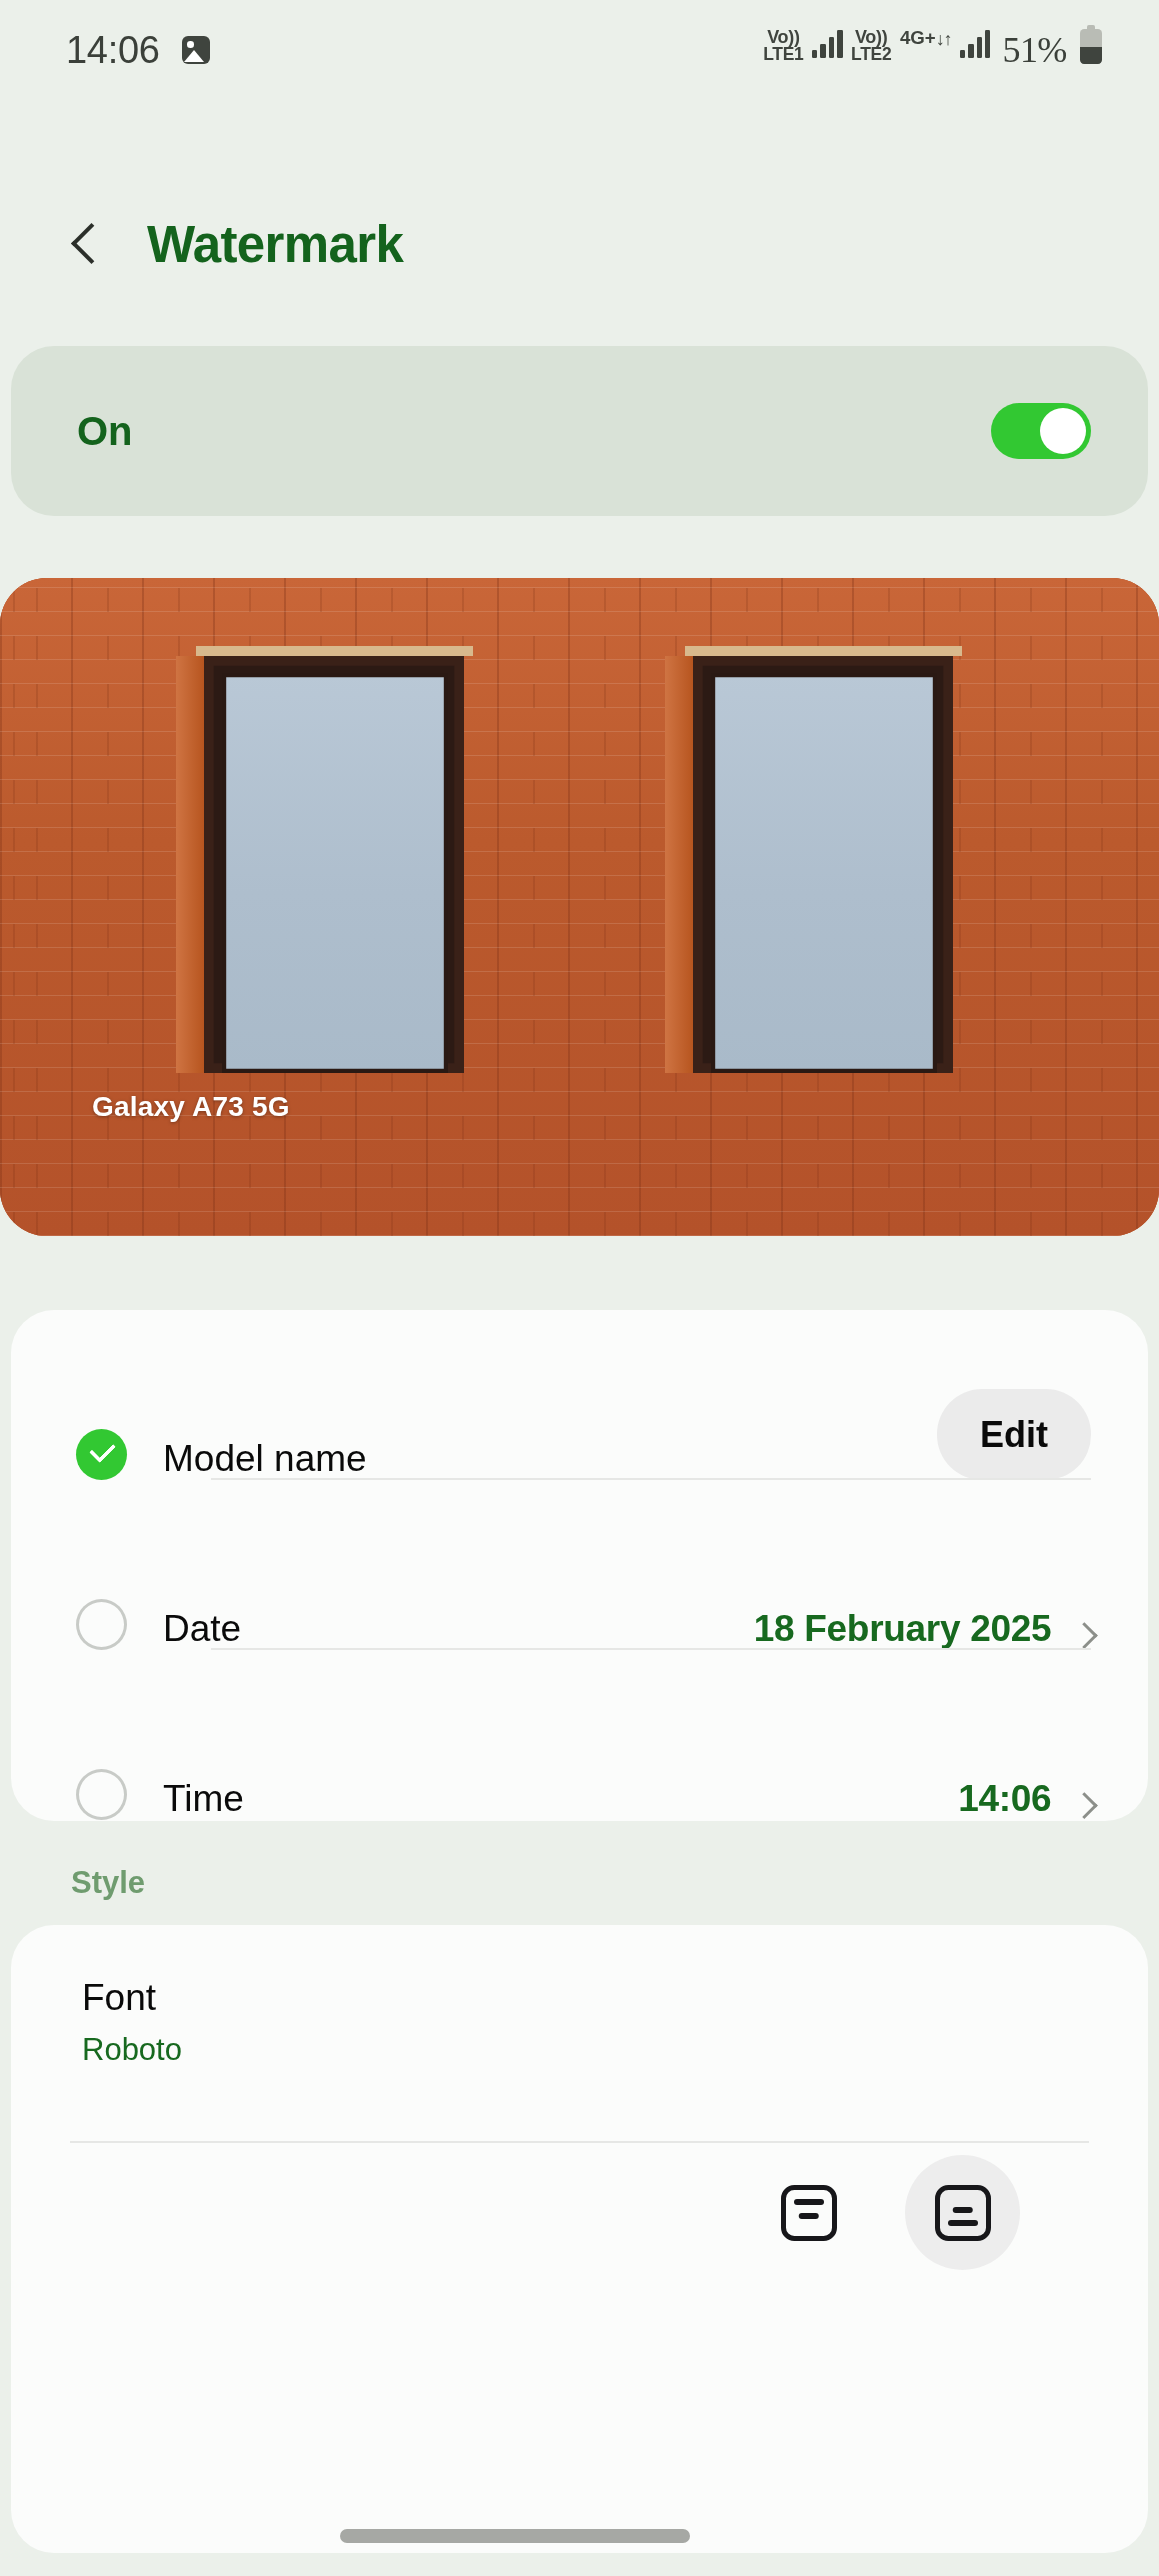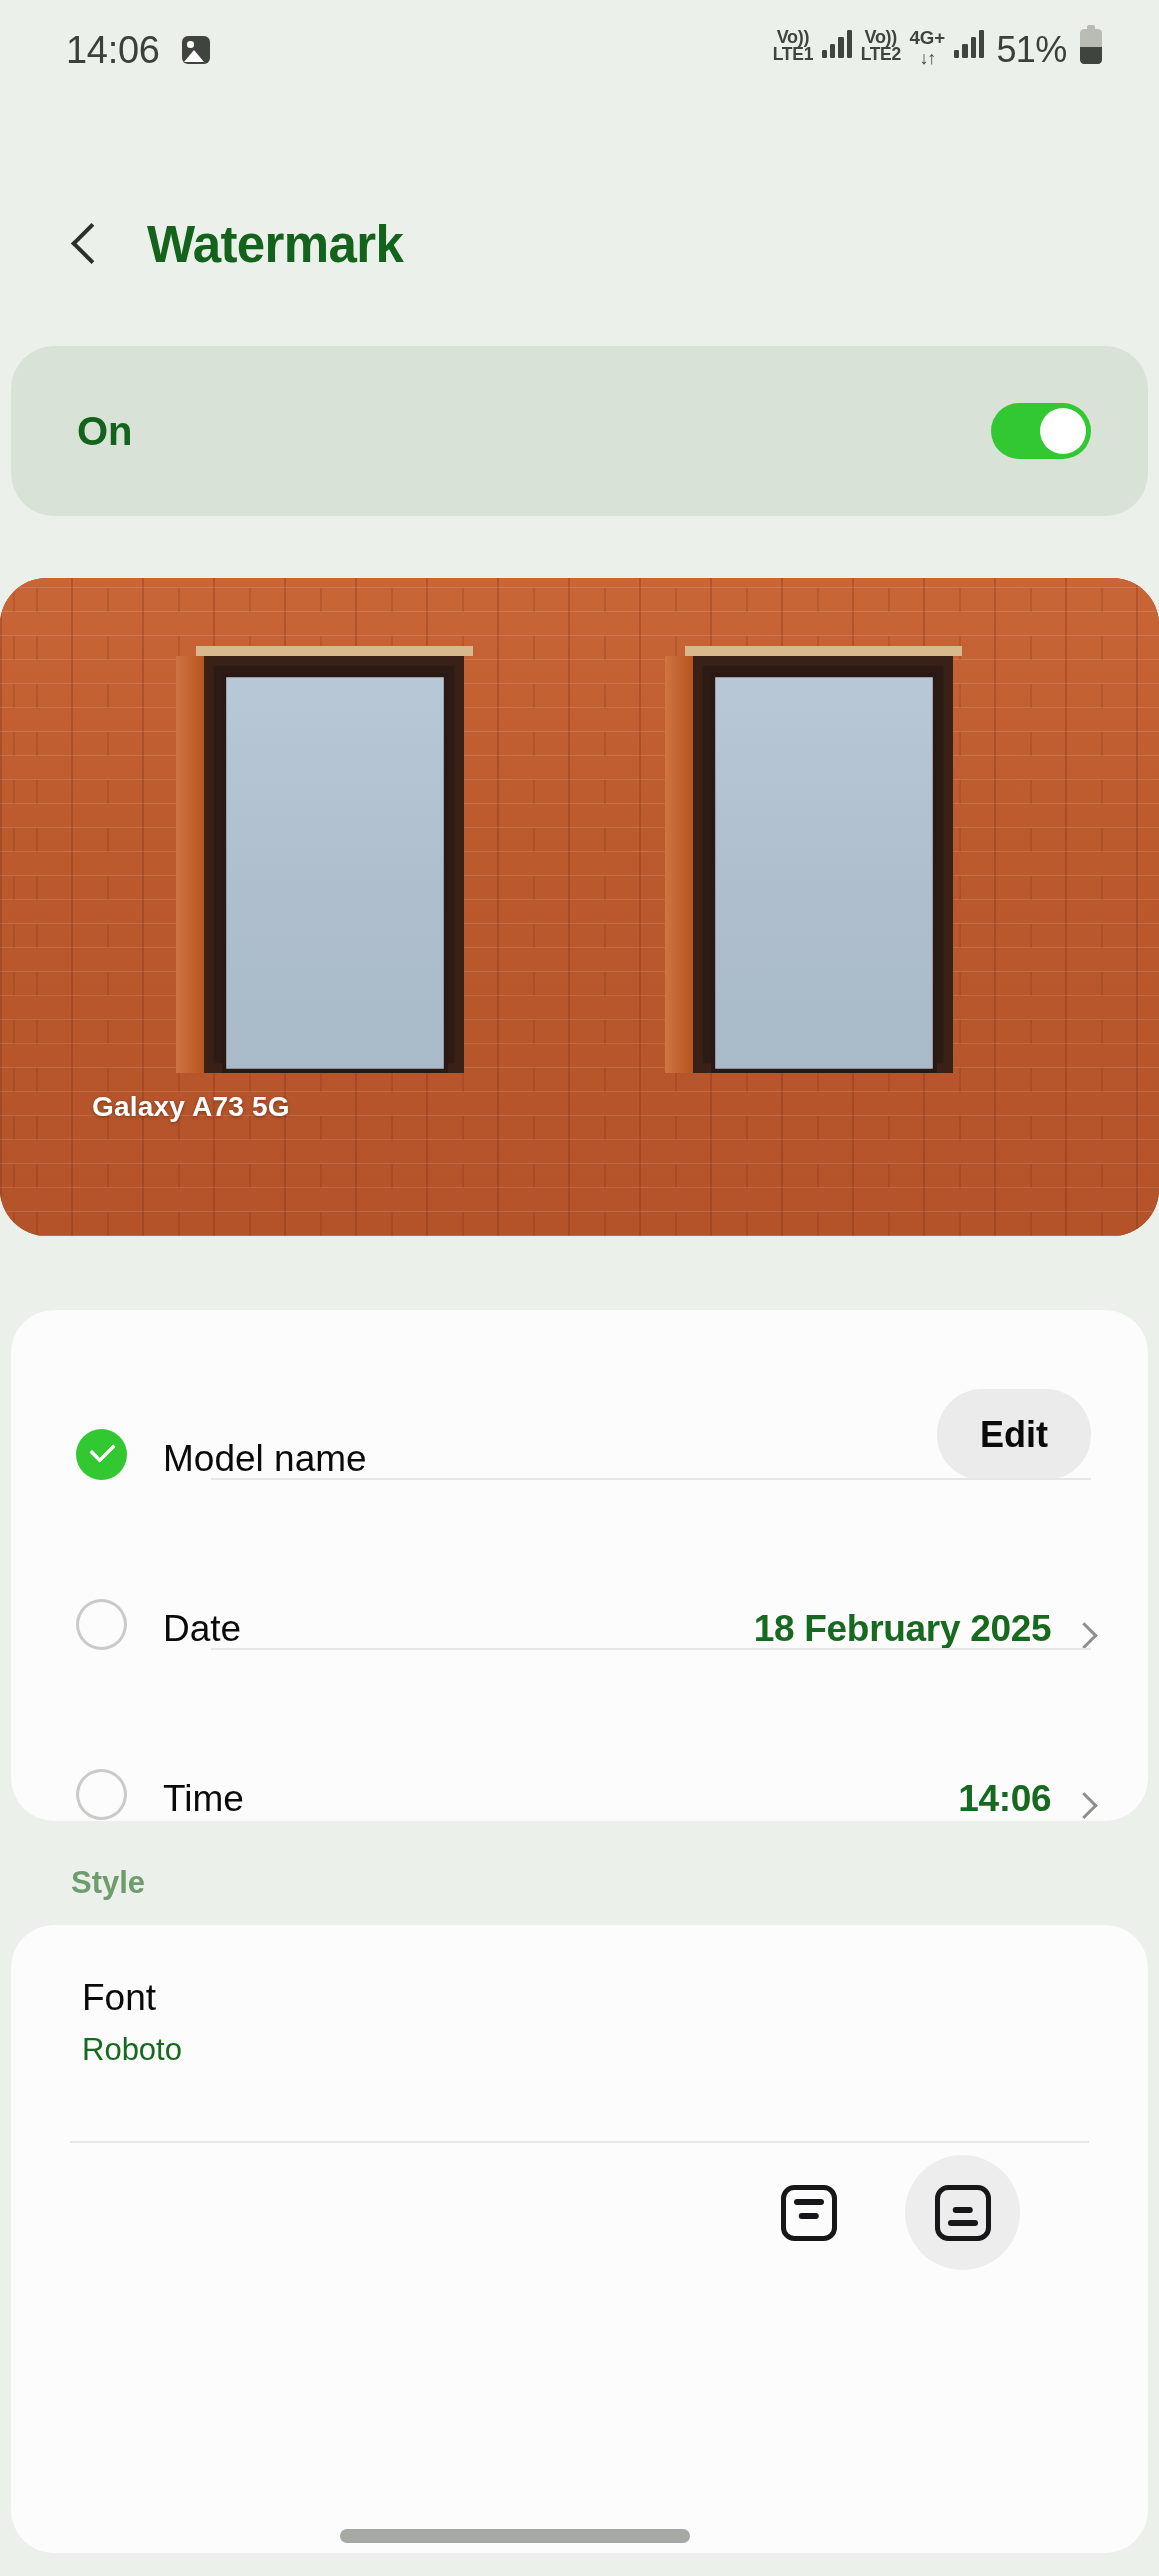--- a/index.html
+++ b/index.html
@@ -91,34 +91,35 @@
     height: 29px;
   }
   .bars i { display: block; width: 5.4px; background: #3f443e; border-radius: 1.2px; }
   .bars i:nth-child(1) { height: 7.8px; }
   .bars i:nth-child(2) { height: 14.5px; }
   .bars i:nth-child(3) { height: 21px; }
   .bars i:nth-child(4) { height: 28px; }
 
   .netblock {
     display: flex;
-    flex-direction: column;
+    flex-direction: row;
     align-items: center;
     line-height: 1;
     color: #3f443e;
   }
   .netblock .gtxt { font-size: 18.7px; font-weight: 700; }
   .netblock .arrows { font-size: 18px; font-weight: 700; letter-spacing: -1.2px; margin-top: 1.2px; }
 
   .batt-pct {
     font-size: 36px;
     color: #3b403a;
     font-weight: 400;
     margin-left: 3.6px;
     letter-spacing: -0.6px;
+    font-family: Liberation Serif, serif;
   }
   .battery {
     width: 22px; height: 35px;
     border-radius: 4.2px;
     background: #b9bcb5;
     position: relative;
     margin-left: 4.8px;
   }
   .battery::before {
     content: "";

